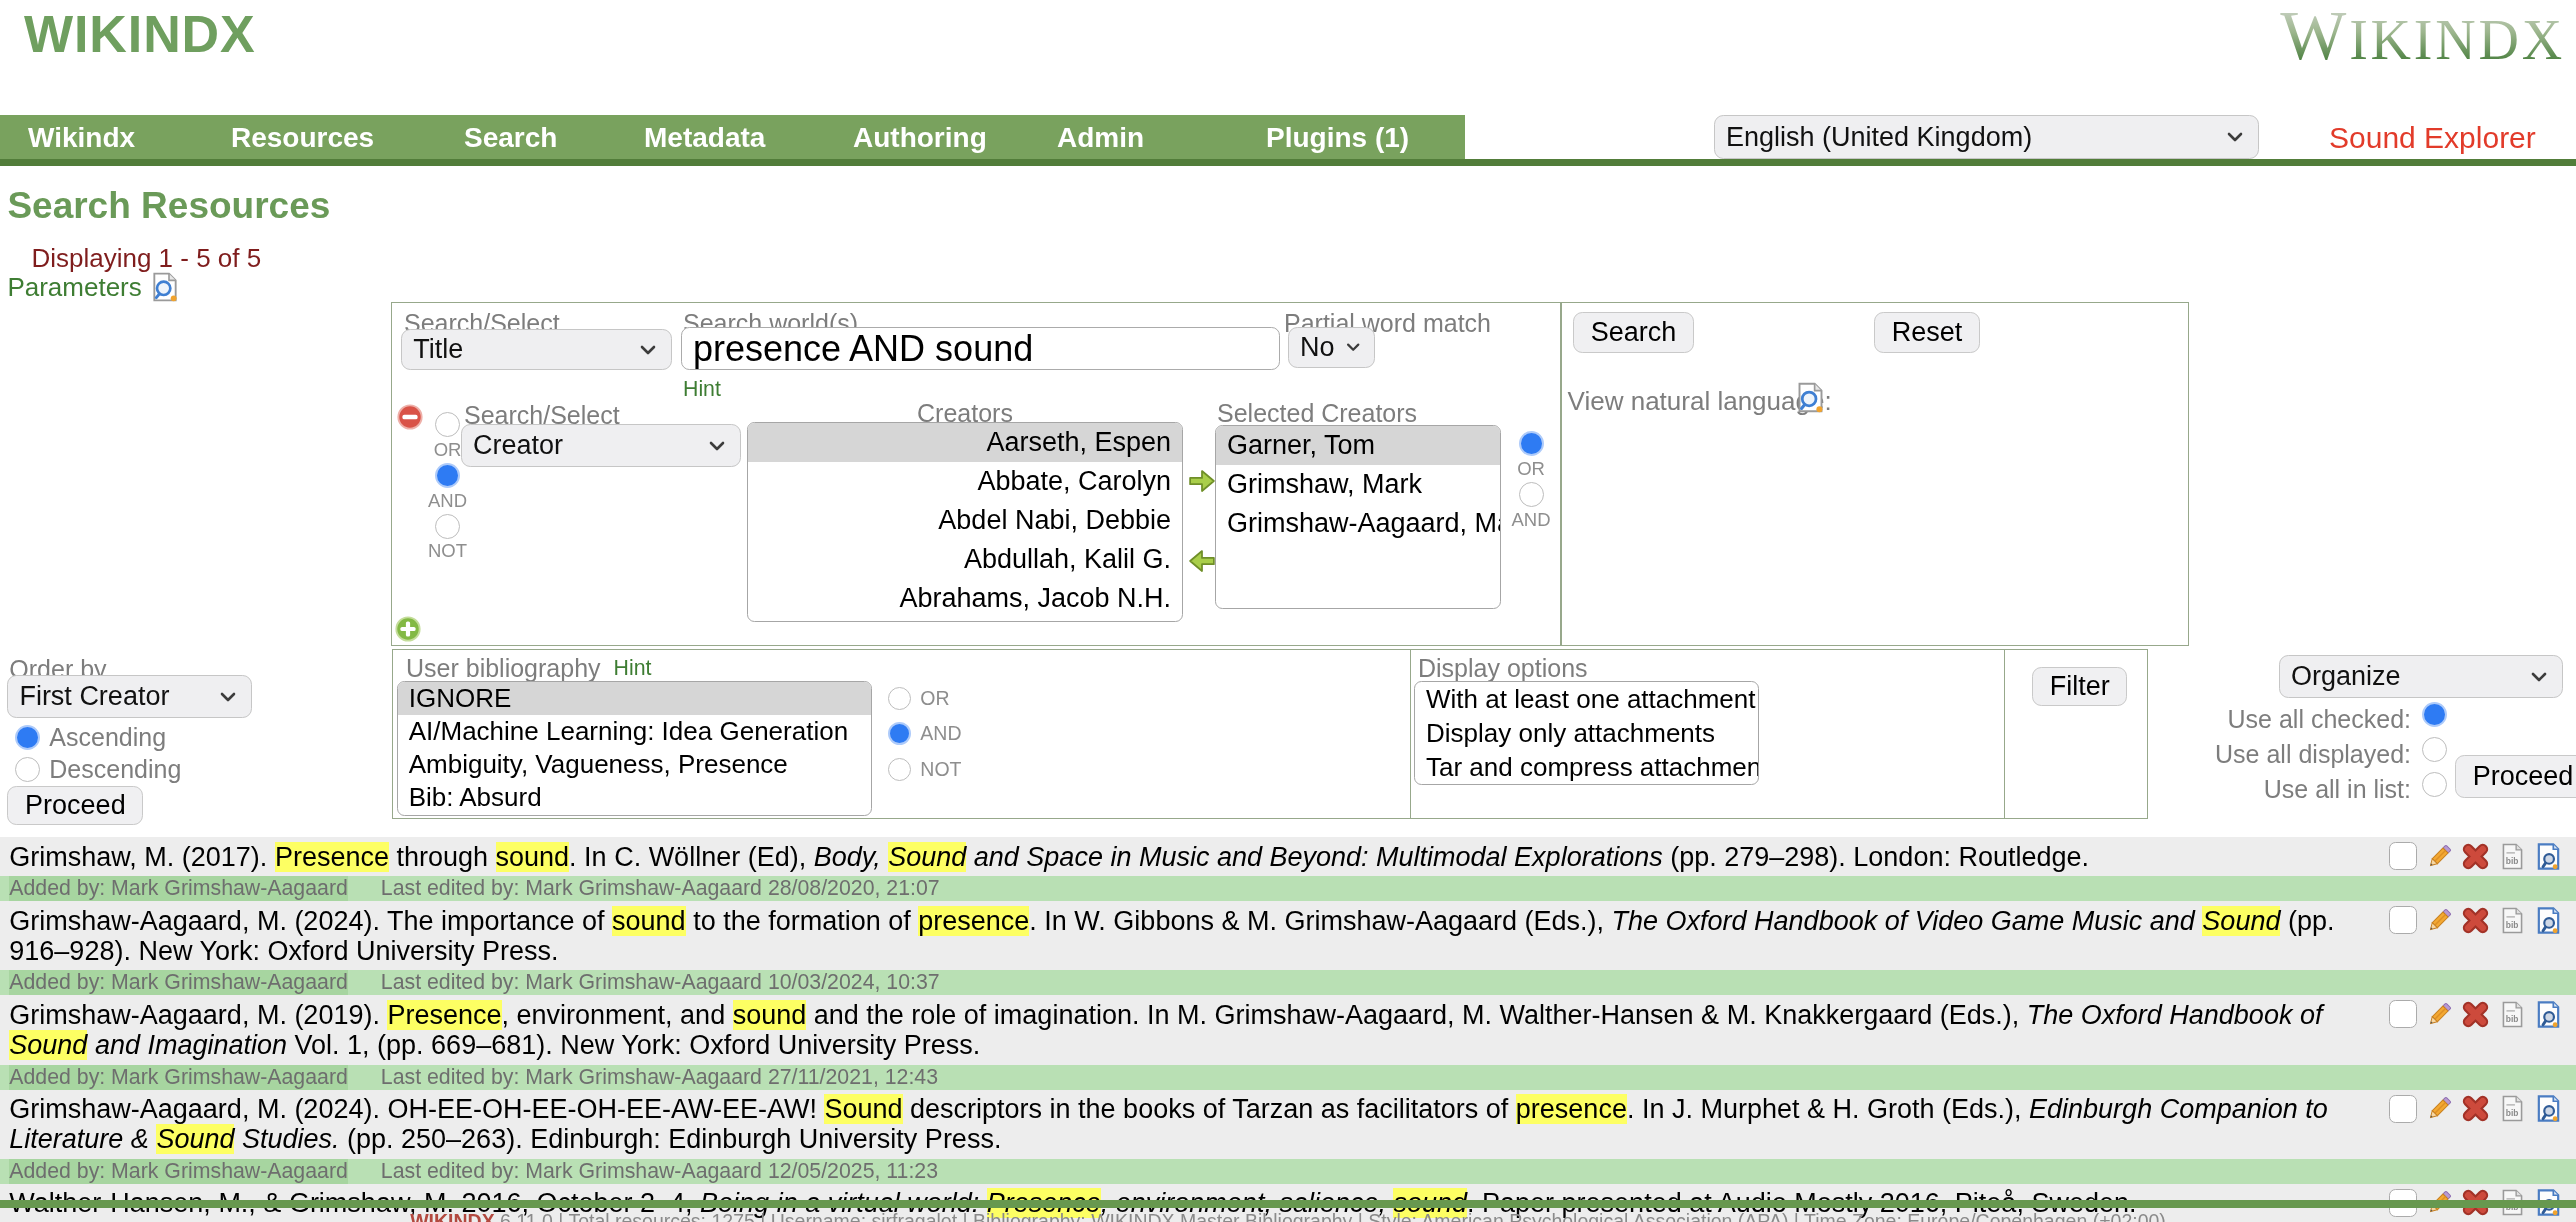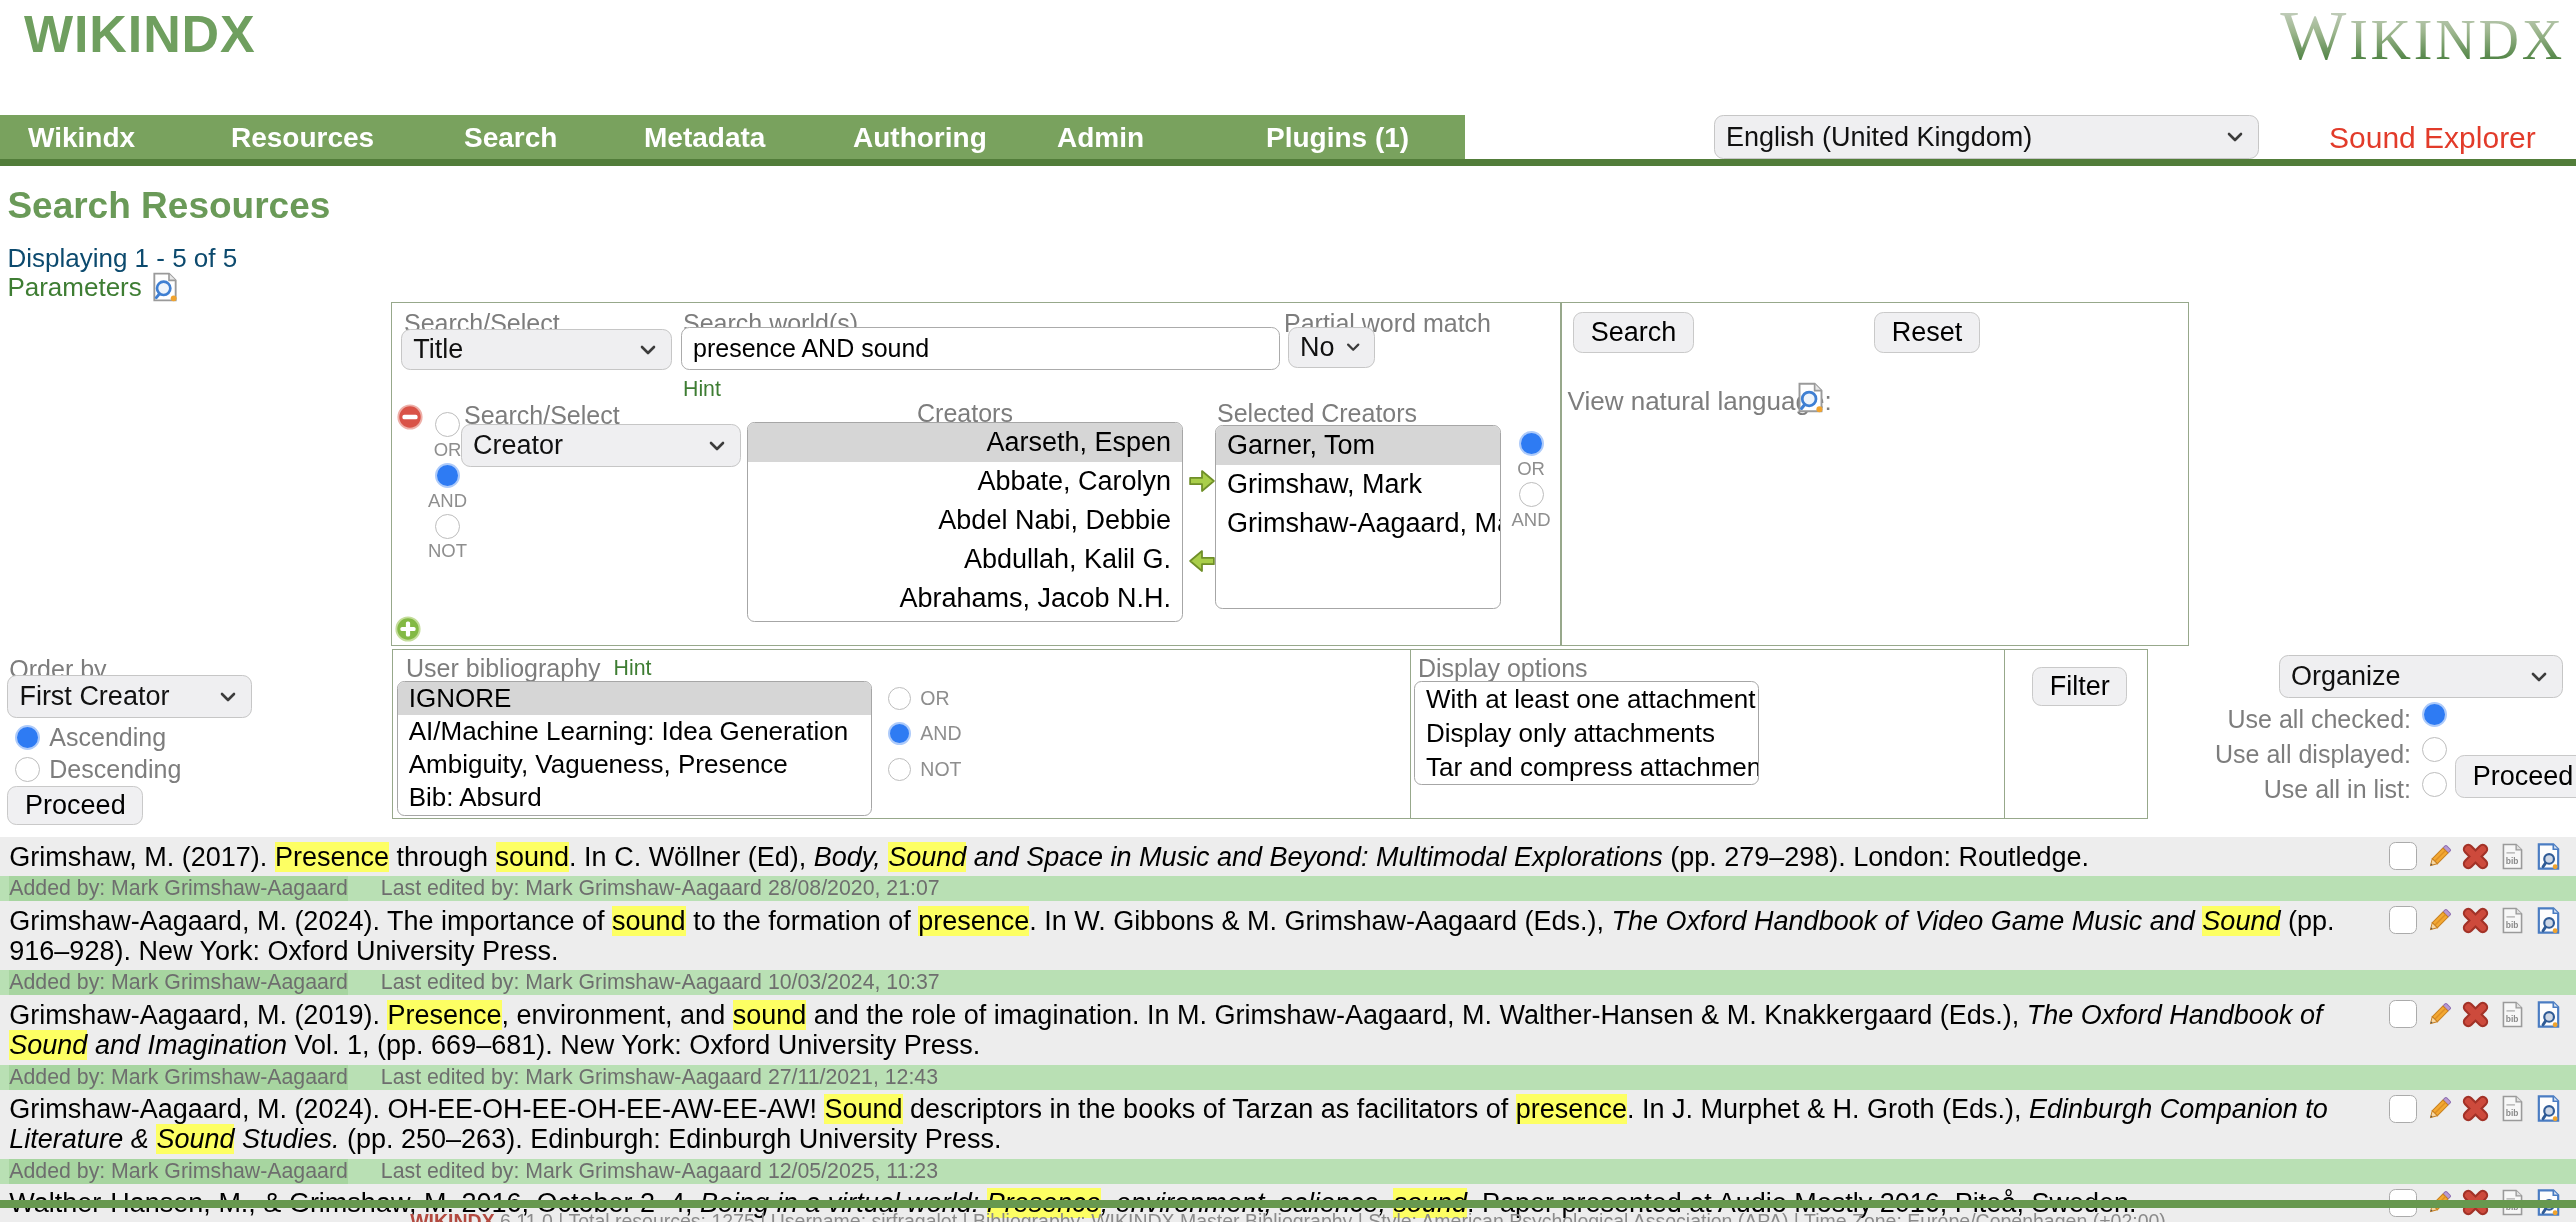--- a/index.html
+++ b/index.html
@@ -17,40 +17,40 @@
   .nav-item{position:absolute;top:6.5px;color:#fff;font-size:28px;font-weight:bold;white-space:nowrap;}
   .nav-rule{left:0;top:159px;width:2576px;height:7.4px;background:#527d3a;}
   .plugin-title{font-size:30px;color:#e23b2a;white-space:nowrap;}
 
   
   .select{background:#efeff1;border:0.9px solid #c6c6c6;border-radius:9.3px;display:flex;align-items:center;
     padding:0 11px;font-size:27px;color:#111;box-sizing:border-box;}
   .select .chev{width:24px;height:24px;margin-left:auto;flex:0 0 auto;}
   .btn{background:#f0f0f2;border:0.9px solid #c9c9c9;border-radius:9.3px;font-size:27px;color:#000;
     display:inline-flex;align-items:center;justify-content:center;padding:0 16.7px;height:41px;box-sizing:border-box;white-space:nowrap;}
-  .text-input{background:#fff;border:0.9px solid #ababab;border-radius:8.3px;font-size:25px;color:#000;
+  .text-input{background:#fff;border:0.9px solid #ababab;border-radius:8.3px;font-size:36px;color:#000;
     padding:0 11px;box-sizing:border-box;font-family:"Liberation Sans",sans-serif;}
   .listbox{background:#fff;border:0.9px solid #a6a6a6;border-radius:7.4px;overflow:hidden;font-size:27px;color:#000;box-sizing:border-box;}
   .option{padding:0 11px;white-space:nowrap;overflow:hidden;}
   .option.sel{background:#d6d6d6;}
   .radio{width:25px;height:25px;border-radius:50%;background:#fff;border:1.9px solid #bdbdbd;box-sizing:border-box;display:inline-block;flex:0 0 auto;}
   .radio.on{background:#2e7bf3;border:2.8px solid #aecbfa;}
   .checkbox{width:28px;height:28px;background:#fff;border:1.9px solid #ababab;border-radius:6.5px;box-sizing:border-box;}
   .glabel{font-size:25px;color:#7d7d7d;white-space:nowrap;}
   .slabel{font-size:18.5px;color:#8e8e8e;white-space:nowrap;}
   .hint{font-size:21.3px;color:#3e7d33;white-space:nowrap;}
   .green-text{color:#3e7d33;}
   .panel{border:0.9px solid #97a88b;box-sizing:border-box;background:#fff;}
   .vstack{display:flex;flex-direction:column;align-items:center;}
   .hrow{display:flex;align-items:center;gap:9.3px;}
   .ic{display:block;}
 
   
   .page-title{font-size:37px;font-weight:bold;color:#6a9a58;}
-  .displaying{font-size:26px;color:#0c4a6e;}
+  .displaying{font-size:26px;color:#7f1d1d;margin-left:24px;}
 
   
   #results{position:absolute;left:0;top:837px;width:2576px;}
   .res-cite{background:#ededed;padding:4.6px 185px 4.6px 9.3px;font-size:27px;line-height:30px;color:#000;position:relative;}
   .res-meta{background:#b9e0b4;font-size:21.3px;line-height:25px;height:25px;color:#6e6e6e;padding:0 9.3px;display:flex;gap:33px;white-space:nowrap;}
   .res-meta .added{background:#a7d5a0;}
   .seg-h{background:#fdff63;}
   .seg-i{font-style:italic;}
   .row-icons{position:absolute;top:4.6px;right:13px;display:flex;gap:7.4px;align-items:center;}
   .row-icons .ic{width:29px;height:29px;}

